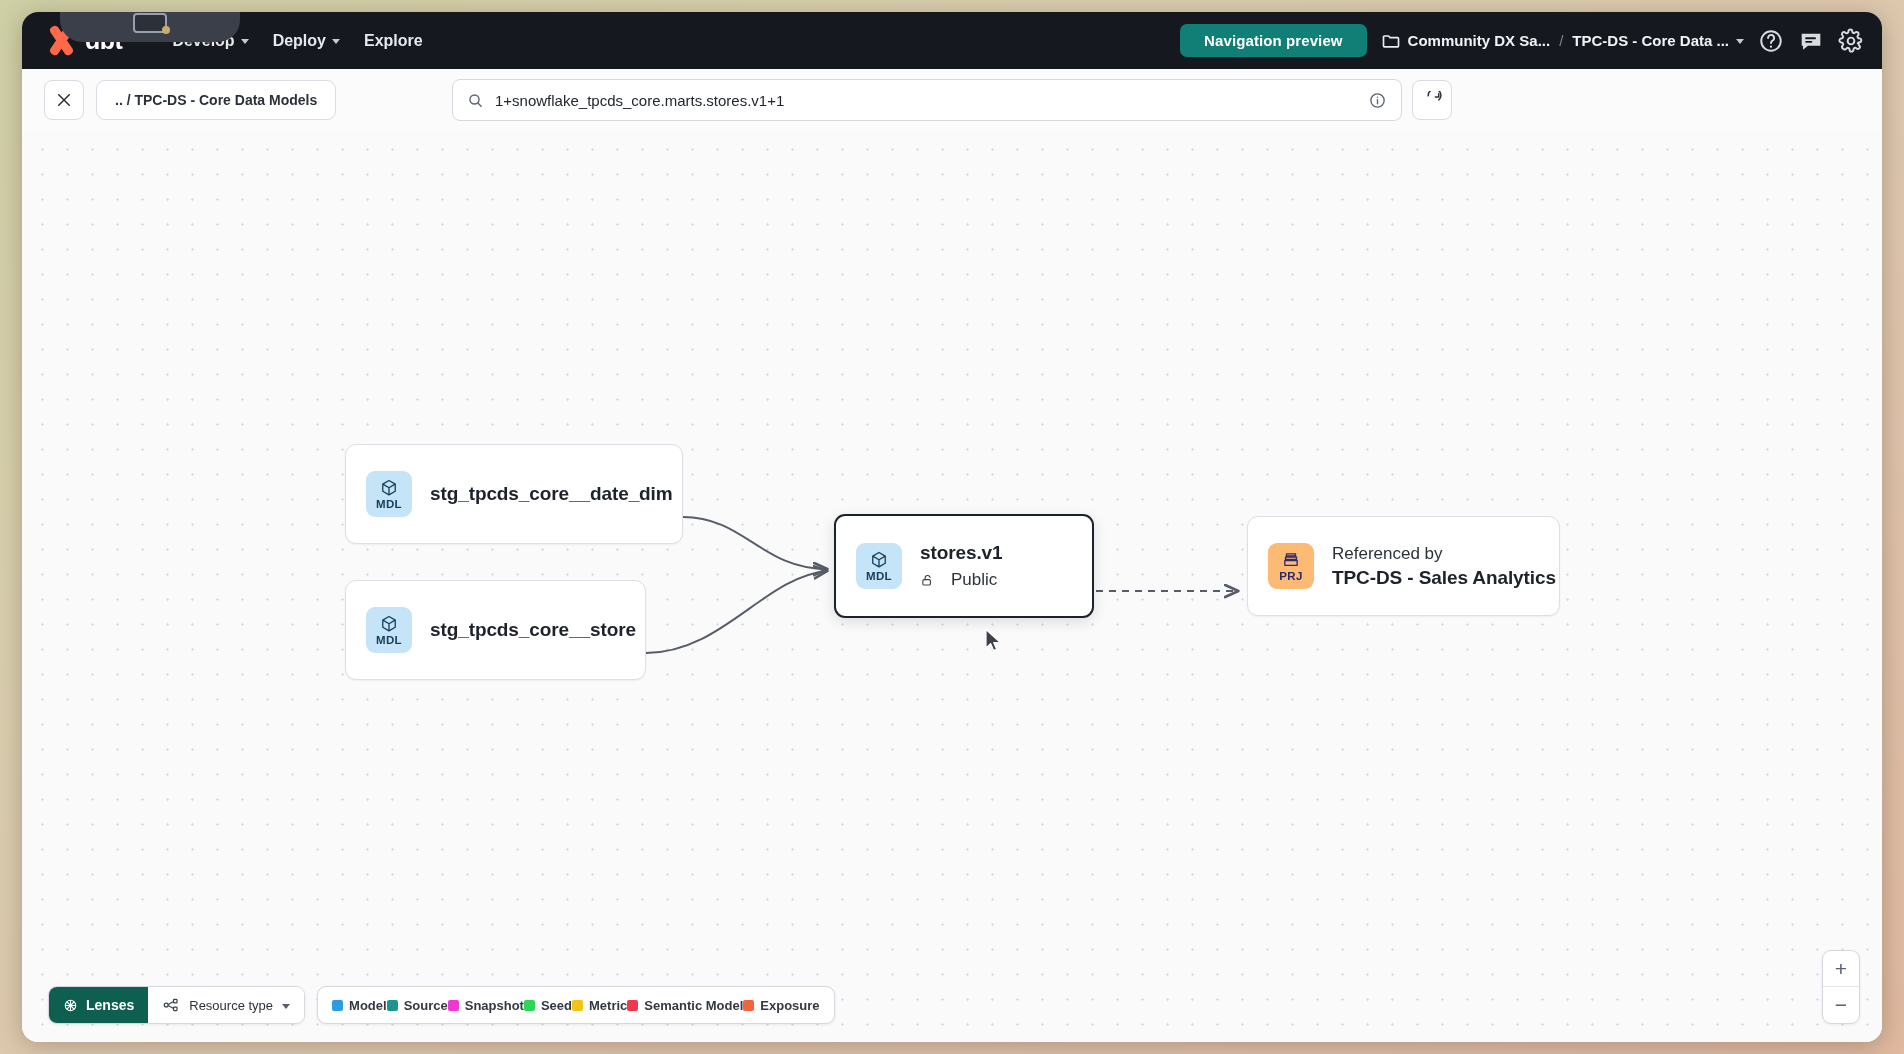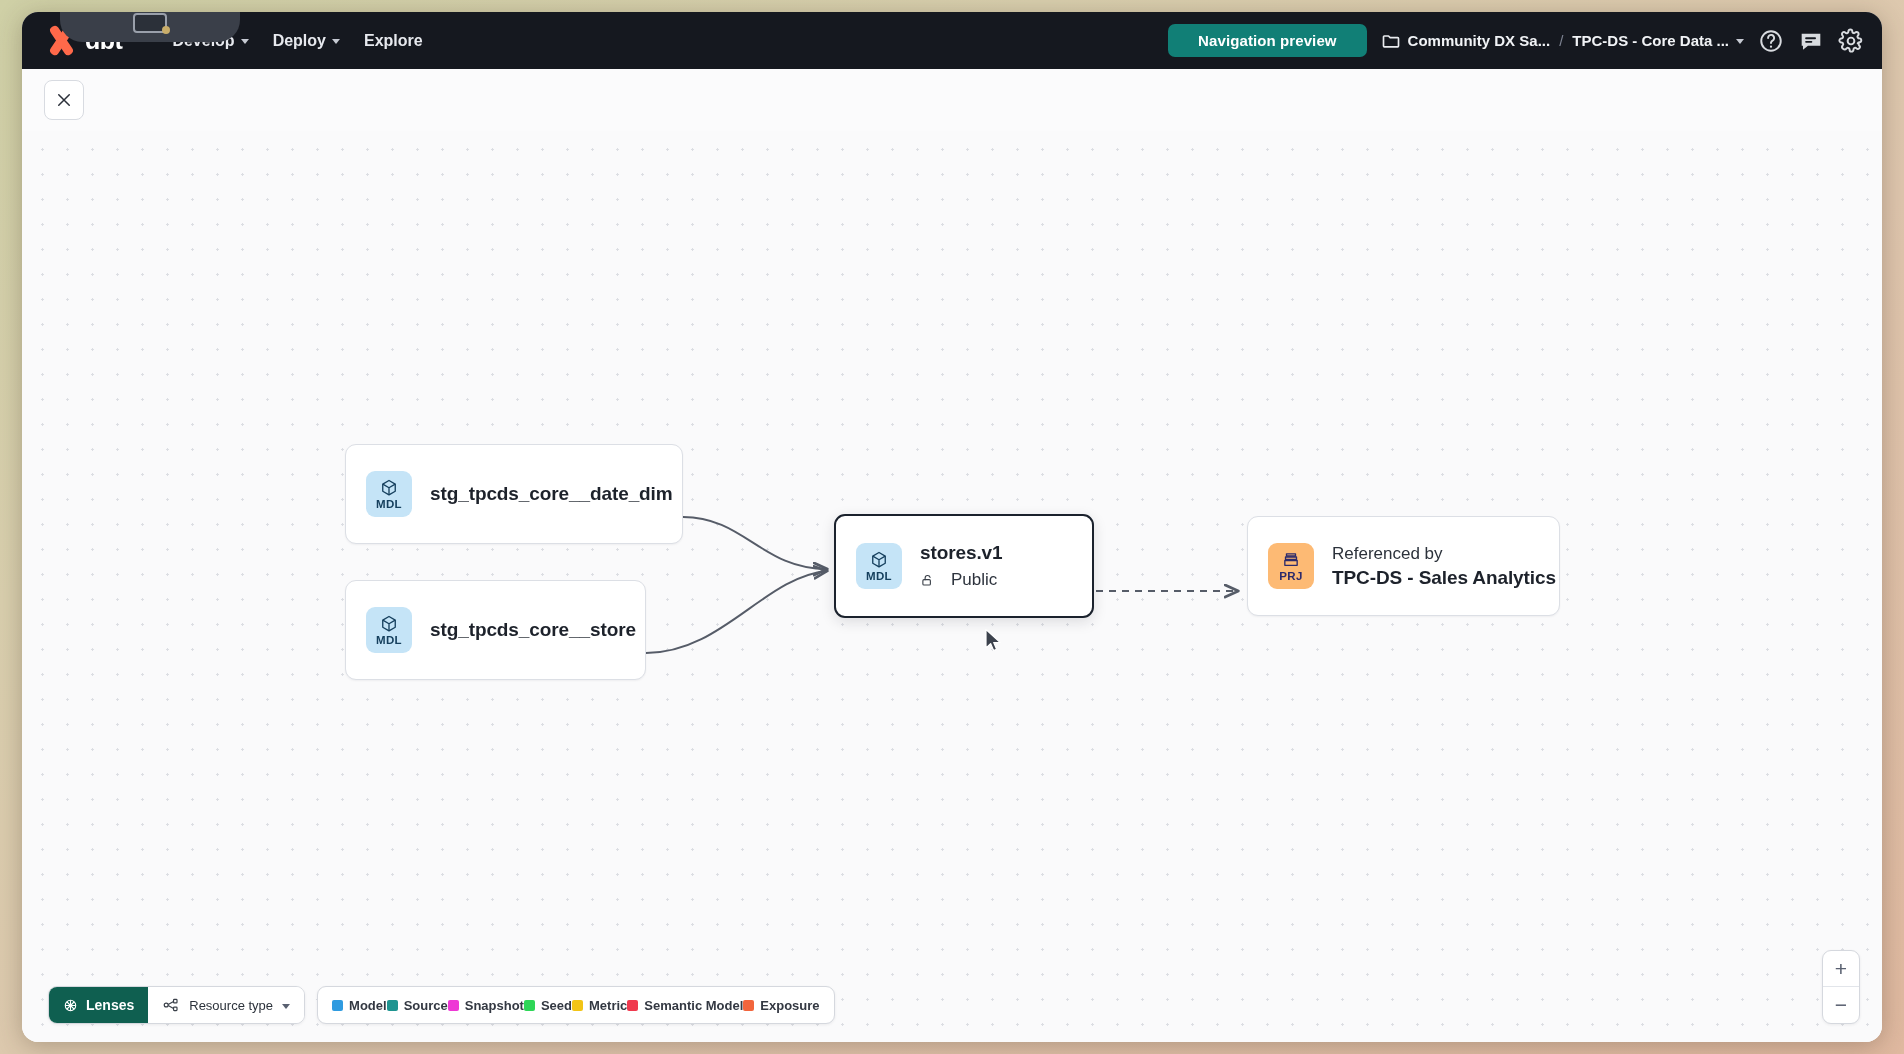--- a/index.html
+++ b/index.html
@@ -67,21 +67,21 @@
     display:flex; align-items:center; gap:6px;
     font-size: 16px; font-weight: 600; color:#e7e9ee;
     padding: 7px 12px; border-radius: 6px; cursor: pointer;
   }
   .chev { width: 0; height:0; border-left:4.5px solid transparent; border-right:4.5px solid transparent;
           border-top: 5px solid #c6cad3; display:inline-block; margin-top:2px;}
 
   .nav-right { margin-left: auto; display:flex; align-items:center; gap: 14px; }
   #nav-preview-badge {
     background: #117f76; color:#fff; font-size: 15px; font-weight:700;
-    padding: 8px 30px; border-radius: 7px; cursor:pointer;
+    padding: 8px 24px; border-radius: 7px; cursor:pointer;
     letter-spacing:.1px;
   }
   .bcrumb { display:flex; align-items:center; gap:9px; font-size:15px; font-weight:700; color:#f1f3f6; }
   .bcrumb .sep { color:#7d8392; font-weight:400; }
   .bcrumb .item { cursor:pointer; display:flex; align-items:center; gap:7px; white-space:nowrap;}
   .ic { width:20px; height:20px; display:inline-block; flex:0 0 auto; }
   .nav-icon { width:26px; height:26px; cursor:pointer; opacity:.95; }
 
   
   #toolbar {
@@ -253,21 +253,42 @@
       </svg>
     </div>
   </div>
 
   <div id="toolbar">
     <div class="tbtn">
       <svg width="18" height="18" viewBox="0 0 24 24" stroke="#2b303a" stroke-width="2" stroke-linecap="round">
         <path d="M5 5l14 14M19 5L5 19"></path>
       </svg>
     </div>
-
+    <div id="crumb-chip">.. / TPC-DS - Core Data Models</div>
+
+    <div id="searchwrap">
+      <div id="searchbox">
+        <svg width="17" height="17" viewBox="0 0 24 24" fill="none" stroke="#5d6472" stroke-width="2" stroke-linecap="round">
+          <circle cx="10.6" cy="10.6" r="6.4"></circle>
+            <path d="M15.4 15.4L20 20"></path>
+        </svg>
+        <input type="text" value="1+snowflake_tpcds_core.marts.stores.v1+1" style="">
+        <svg width="19" height="19" viewBox="0 0 24 24" fill="none" stroke="#5d6472" stroke-width="1.7">
+          <circle cx="12" cy="12" r="8.4"></circle>
+            <path d="M12 10.8v5.4" stroke-linecap="round"></path>
+          <circle cx="12" cy="8" r=".95" fill="#5d6472" stroke="none"></circle>
+        </svg>
+      </div>
+      <div class="tbtn">
+        <svg width="19" height="19" viewBox="0 0 24 24" fill="none" stroke="#2b303a" stroke-width="1.9" stroke-linecap="round">
+          <path d="M20 11.4A8 8 0 106.6 6.1"></path>
+            <path d="M19.9 3.4v4.3h-4.3"></path>
+        </svg>
+      </div>
+    </div>
   </div>
 
   <div id="canvas">
     <div id="graph">
 
       <svg class="edges" viewBox="0 0 1860 911" preserveAspectRatio="none">
         <defs>
           <marker id="ah" markerWidth="9" markerHeight="9" refX="7.2" refY="3.6" orient="auto">
             <path d="M0.4,0.4 L7.4,3.6 L0.4,6.8" fill="none" stroke="#565c68" stroke-width="1.4" stroke-linecap="round" stroke-linejoin="round"></path>
           </marker>

